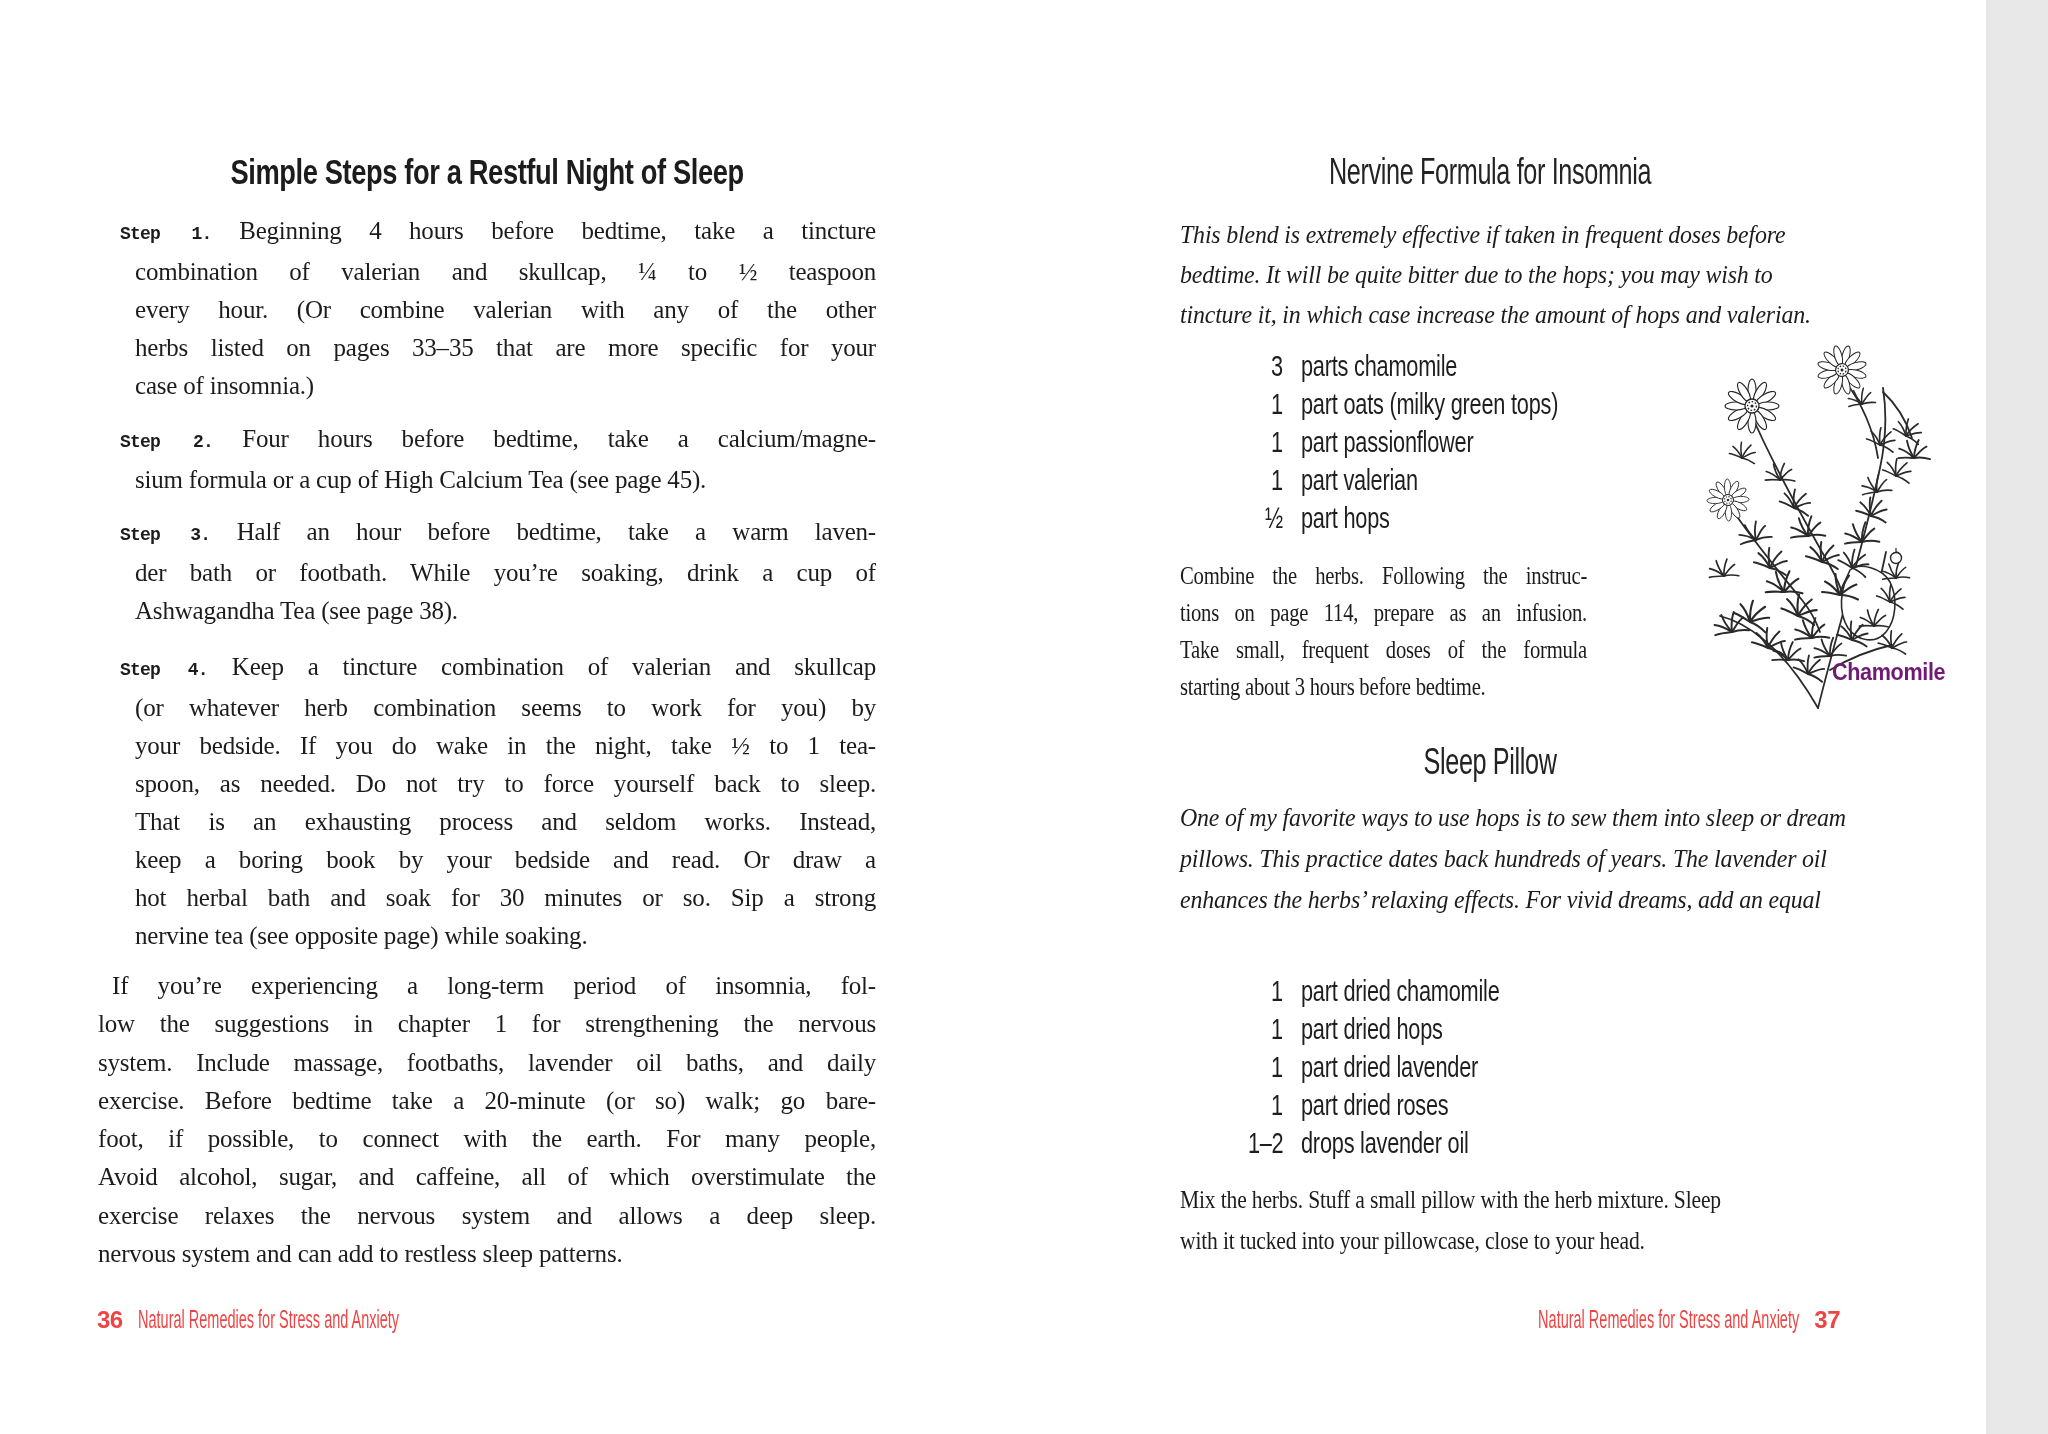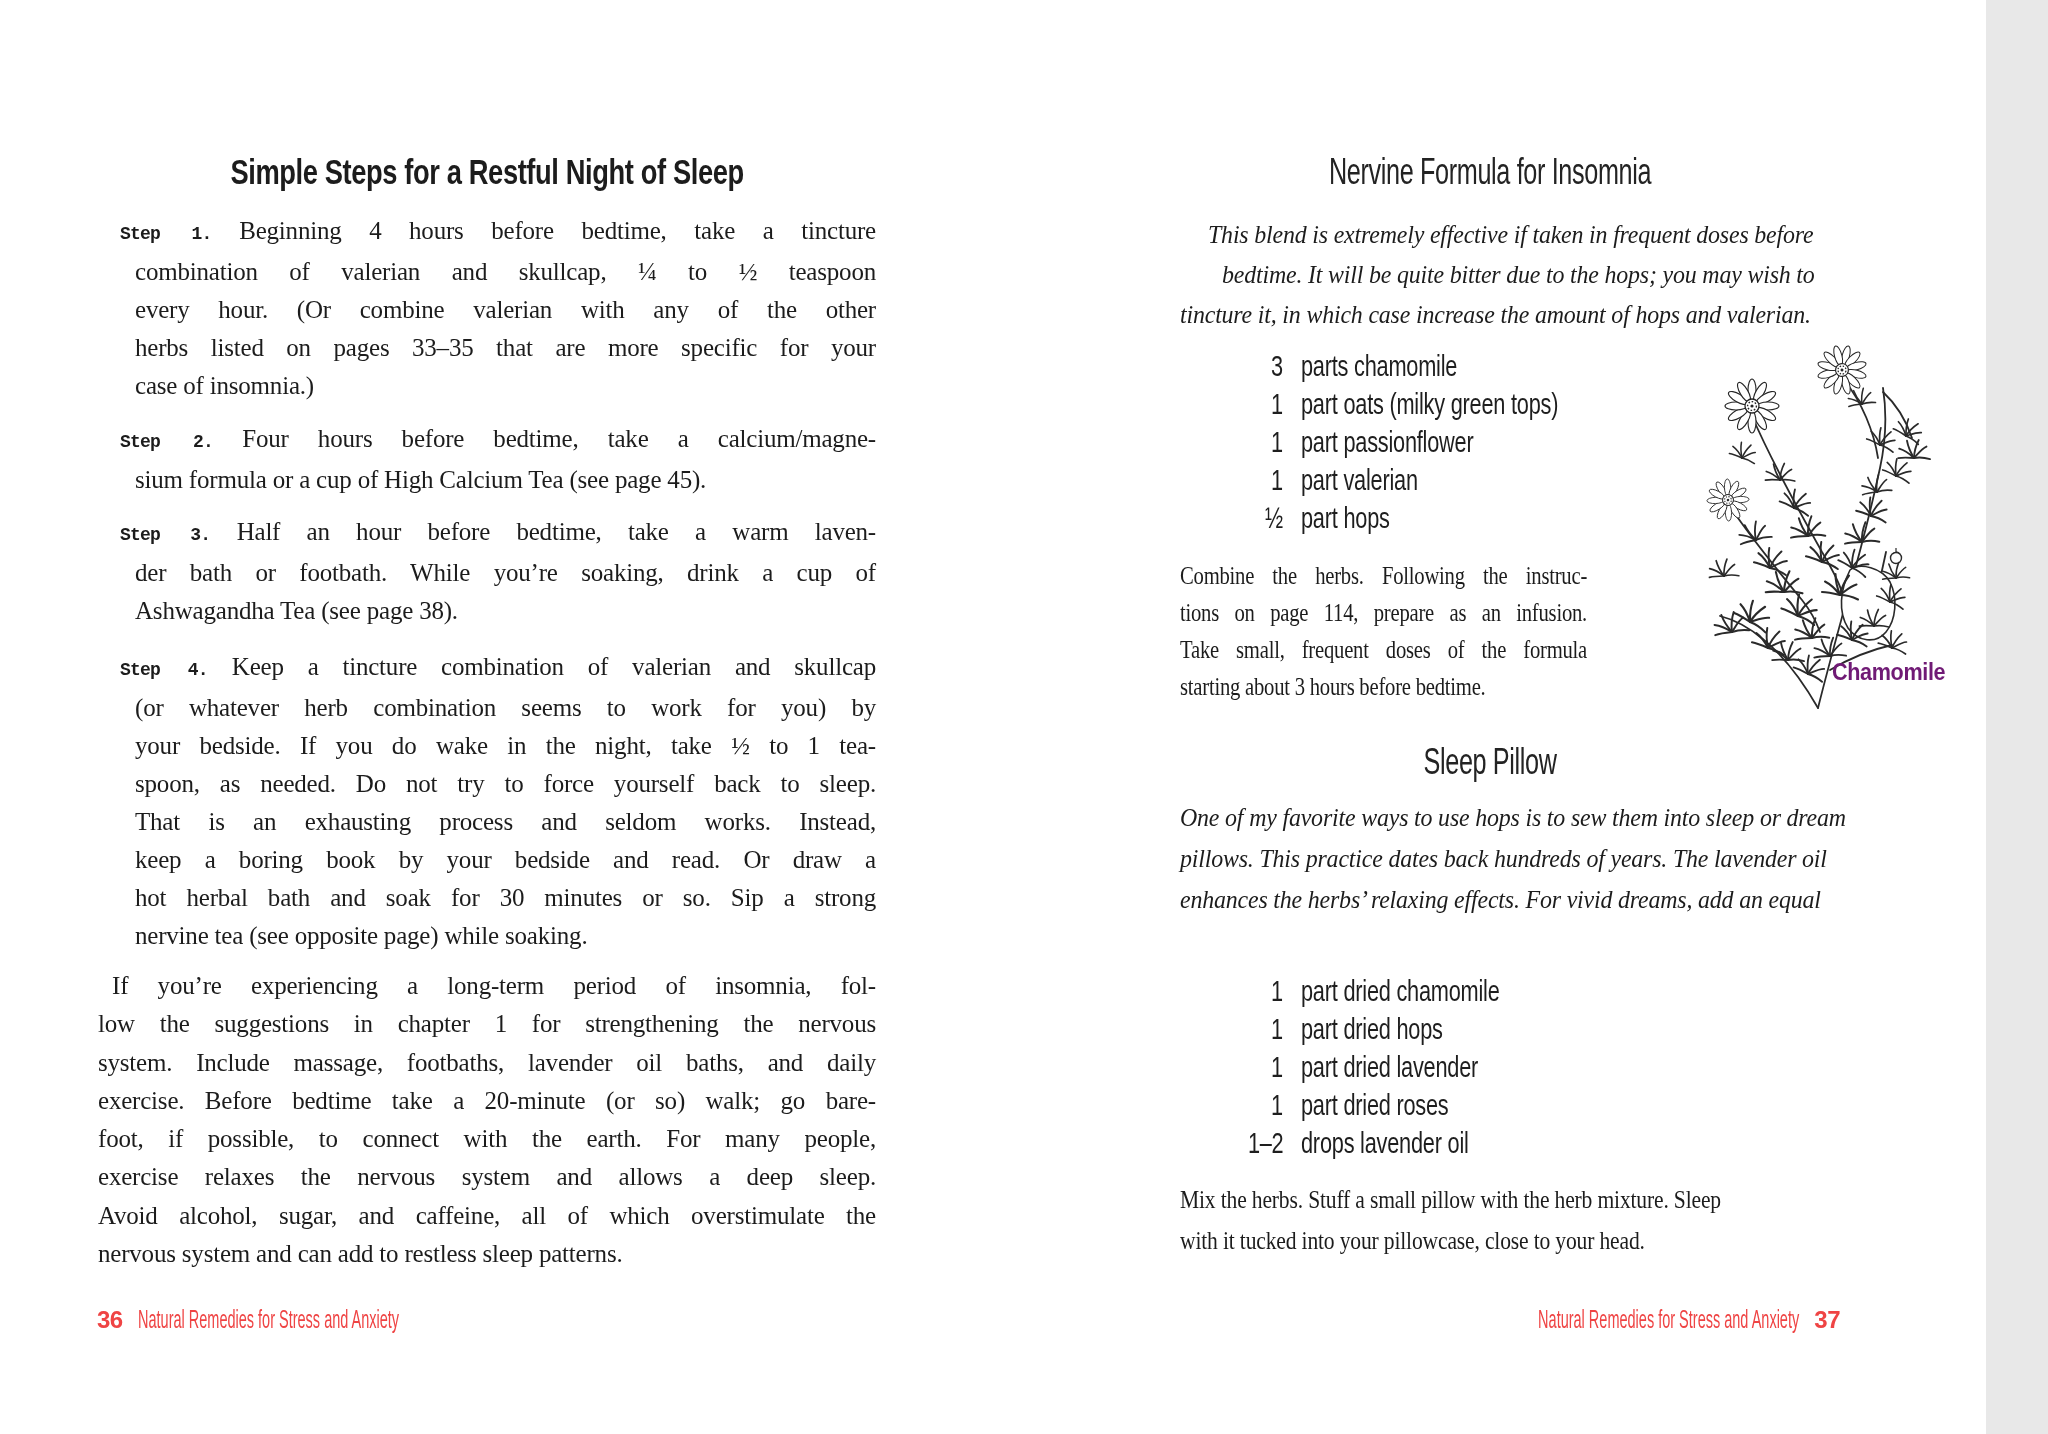--- a/index.html
+++ b/index.html
@@ -32,21 +32,21 @@
   .oR{transform-origin:100% 50%;}
   .oC{transform-origin:50% 50%;}
   .s92{transform:scaleX(.92);}
   .s83{transform:scaleX(.83);}
   .s78{transform:scaleX(.78);}
   .s75{transform:scaleX(.75);}
   .s70{transform:scaleX(.70);}
   .s58{transform:scaleX(.58);}
 
   
-  .rl{line-height:37px;text-align:right;}
+  .rl{line-height:37px;}
   .rl38{line-height:38px;}
   .ital{font-style:italic;font-size:26px;letter-spacing:-0.2px;}
   .rserif{font-size:26px;letter-spacing:-0.2px;}
   .squeeze{width:512px;font-size:26px;line-height:37px;letter-spacing:-0.3px;
            transform:scaleX(.795);transform-origin:0 0;}
 
   
   .ing{font-family:"Liberation Sans",sans-serif;font-size:29px;letter-spacing:-0.3px;color:#1e1e1e;}
   .ing-row{display:flex;height:38px;line-height:38px;}
   .ing-qty{width:103px;text-align:right;}
@@ -100,22 +100,22 @@
     <div class="j cont">hot herbal bath and soak for 30 minutes or so. Sip a strong</div>
     <div class="j end cont">nervine tea (see opposite page) while soaking.</div>
   </div>
 
   <div class="abs body-block lh383" style="left:98px;top:967px;width:778px;">
     <div class="j indent">If you’re experiencing a long-term period of insomnia, fol-</div>
     <div class="j">low the suggestions in chapter 1 for strengthening the nervous</div>
     <div class="j">system. Include massage, footbaths, lavender oil baths, and daily</div>
     <div class="j">exercise. Before bedtime take a 20-minute (or so) walk; go bare-</div>
     <div class="j">foot, if possible, to connect with the earth. For many people,</div>
+    <div class="j">Avoid alcohol, sugar, and caffeine, all of which overstimulate the</div>
     <div class="j">exercise relaxes the nervous system and allows a deep sleep.</div>
-    <div class="j">Avoid alcohol, sugar, and caffeine, all of which overstimulate the</div>
     <div class="j end">nervous system and can add to restless sleep patterns.</div>
   </div>
 
   <div class="abs footer" style="left:97px;top:1304px;">
     <span class="fnum">36</span><span class="flabel-gapL"><span class="cx oL s58">Natural Remedies for Stress and Anxiety</span></span>
   </div>
 
   <div class="abs rp-title" style="left:1180px;top:151px;">
     <span class="cx oC s70 in">Nervine Formula for Insomnia</span>
   </div>

